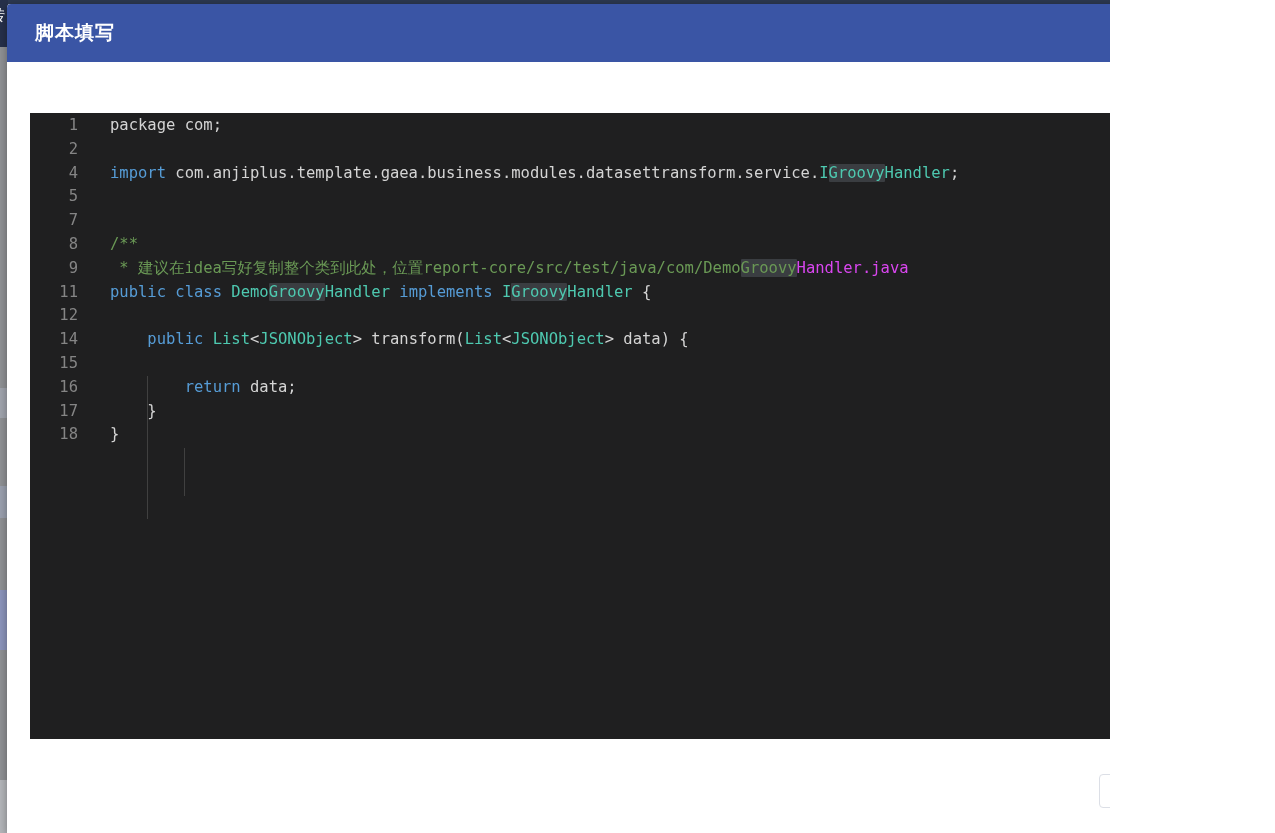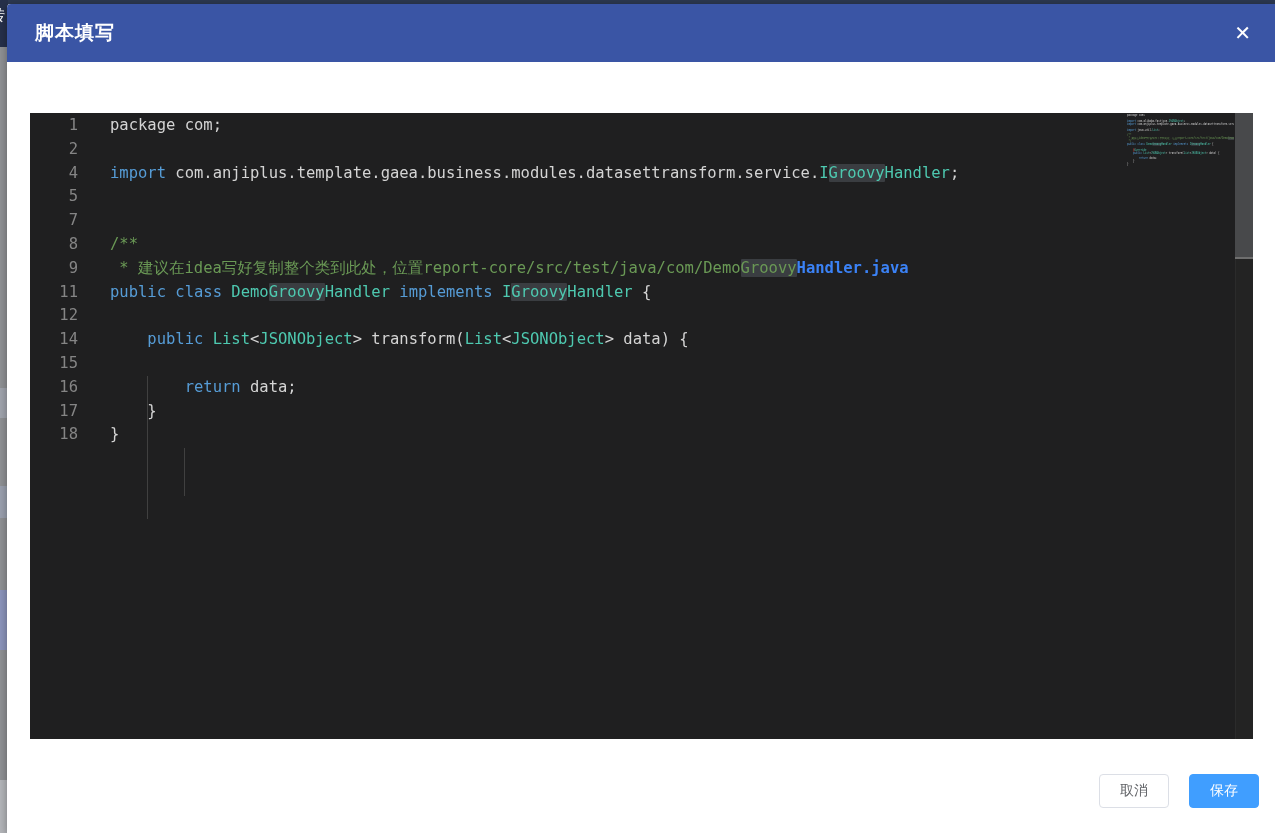--- a/index.html
+++ b/index.html
@@ -1,18 +1,18 @@
 <!DOCTYPE html>
 <html style="--header-bg: #3a55a5; --primary: #409eff; --cancel-border: #dcdfe6; --cancel-text: #606266; --editor-bg: #1f1f20; --ln-color: #858585; --wh-bg: #3a3d41;"><head>
 <meta charset="utf-8">
 <style>
   * { margin:0; padding:0; box-sizing:border-box; }
   html,body { width:1275px; height:833px; overflow:hidden; background:#fff;
               font-family:"Liberation Sans", sans-serif; }
-  .stage { position:relative; width:1275px; height:833px; overflow:hidden; }
+  .stage { position:relative; width:1110px; height:833px; overflow:hidden; }
 
   
   .underlay { position:absolute; left:0; top:0; width:1275px; height:833px; background:#8f9194; }
   .u-topstrip { position:absolute; left:0; top:0; width:1275px; height:4px; background:#2c3850; }
   .u-navtop  { position:absolute; left:0; top:0; width:8px; height:47px; background:#26304a; overflow:hidden; }
   .u-navtop span { position:absolute; left:-10px; top:6px; color:#fff; font-size:15px; }
   .u-seg { position:absolute; left:0; width:8px; }
   .u-seg.s1 { top:388px; height:30px; background:#a0a4ad; }
   .u-seg.s2 { top:486px; height:32px; background:#9aa0ae; }
   .u-seg.s3 { top:590px; height:60px; background:#8b94bb; }
@@ -83,21 +83,21 @@
     </div>
 
     <div class="editor">
       <div class="code-area">
           <div class="code-line"><span class="ln">1</span><span class="code-text"><span style="color: rgb(212, 212, 212);">package com;</span></span></div>
           <div class="code-line"><span class="ln">2</span><span class="code-text"></span></div>
           <div class="code-line"><span class="ln">4</span><span class="code-text"><span style="color: rgb(86, 156, 214);">import </span><span style="color: rgb(212, 212, 212);">com.anjiplus.template.gaea.business.modules.datasettransform.service.</span><span style="color: rgb(78, 201, 176);">I</span><span class="wh" style="color: rgb(78, 201, 176);">Groovy</span><span style="color: rgb(78, 201, 176);">Handler</span><span style="color: rgb(212, 212, 212);">;</span></span></div>
           <div class="code-line"><span class="ln">5</span><span class="code-text"></span></div>
           <div class="code-line"><span class="ln">7</span><span class="code-text"></span></div>
           <div class="code-line"><span class="ln">8</span><span class="code-text"><span style="color: rgb(106, 153, 85);">/**</span></span></div>
-          <div class="code-line"><span class="ln">9</span><span class="code-text"><span style="color: rgb(106, 153, 85);"> * 建议在idea写好复制整个类到此处，位置report-core/src/test/java/com/Demo</span><span class="wh" style="color: rgb(106, 153, 85);">Groovy</span><span style="color: #3b82f6; font-weight: bold;">Handler.java</span></span></div>
+          <div class="code-line"><span class="ln">9</span><span class="code-text"><span style="color: rgb(106, 153, 85);"> * 建议在idea写好复制整个类到此处，位置report-core/src/test/java/com/Demo</span><span class="wh" style="color: rgb(106, 153, 85);">Groovy</span><span style="color: #d946ef;">Handler.java</span></span></div>
           <div class="code-line"><span class="ln">11</span><span class="code-text"><span style="color: rgb(86, 156, 214);">public </span><span style="color: rgb(86, 156, 214);">class </span><span style="color: rgb(78, 201, 176);">Demo</span><span class="wh" style="color: rgb(78, 201, 176);">Groovy</span><span style="color: rgb(78, 201, 176);">Handler</span><span style="color: rgb(212, 212, 212);"> </span><span style="color: rgb(86, 156, 214);">implements </span><span style="color: rgb(78, 201, 176);">I</span><span class="wh" style="color: rgb(78, 201, 176);">Groovy</span><span style="color: rgb(78, 201, 176);">Handler</span><span style="color: rgb(212, 212, 212);"> {</span></span></div>
           <div class="code-line"><span class="ln">12</span><span class="code-text"></span></div>
           <div class="code-line"><span class="ln">14</span><span class="code-text"><span style="color: rgb(212, 212, 212);">    </span><span style="color: rgb(86, 156, 214);">public </span><span style="color: rgb(78, 201, 176);">List</span><span style="color: rgb(212, 212, 212);">&lt;</span><span style="color: rgb(78, 201, 176);">JSONObject</span><span style="color: rgb(212, 212, 212);">&gt; transform(</span><span style="color: rgb(78, 201, 176);">List</span><span style="color: rgb(212, 212, 212);">&lt;</span><span style="color: rgb(78, 201, 176);">JSONObject</span><span style="color: rgb(212, 212, 212);">&gt; data) {</span></span></div>
           <div class="code-line"><span class="ln">15</span><span class="code-text"></span></div>
           <div class="code-line"><span class="ln">16</span><span class="code-text"><span style="color: rgb(212, 212, 212);">        </span><span style="color: rgb(86, 156, 214);">return </span><span style="color: rgb(212, 212, 212);">data;</span></span></div>
           <div class="code-line"><span class="ln">17</span><span class="code-text"><span style="color: rgb(212, 212, 212);">    }</span></span></div>
           <div class="code-line"><span class="ln">18</span><span class="code-text"><span style="color: rgb(212, 212, 212);">}</span></span></div>
         </div>
       <div class="indent-guide ig1"></div>
       <div class="indent-guide ig2"></div>

